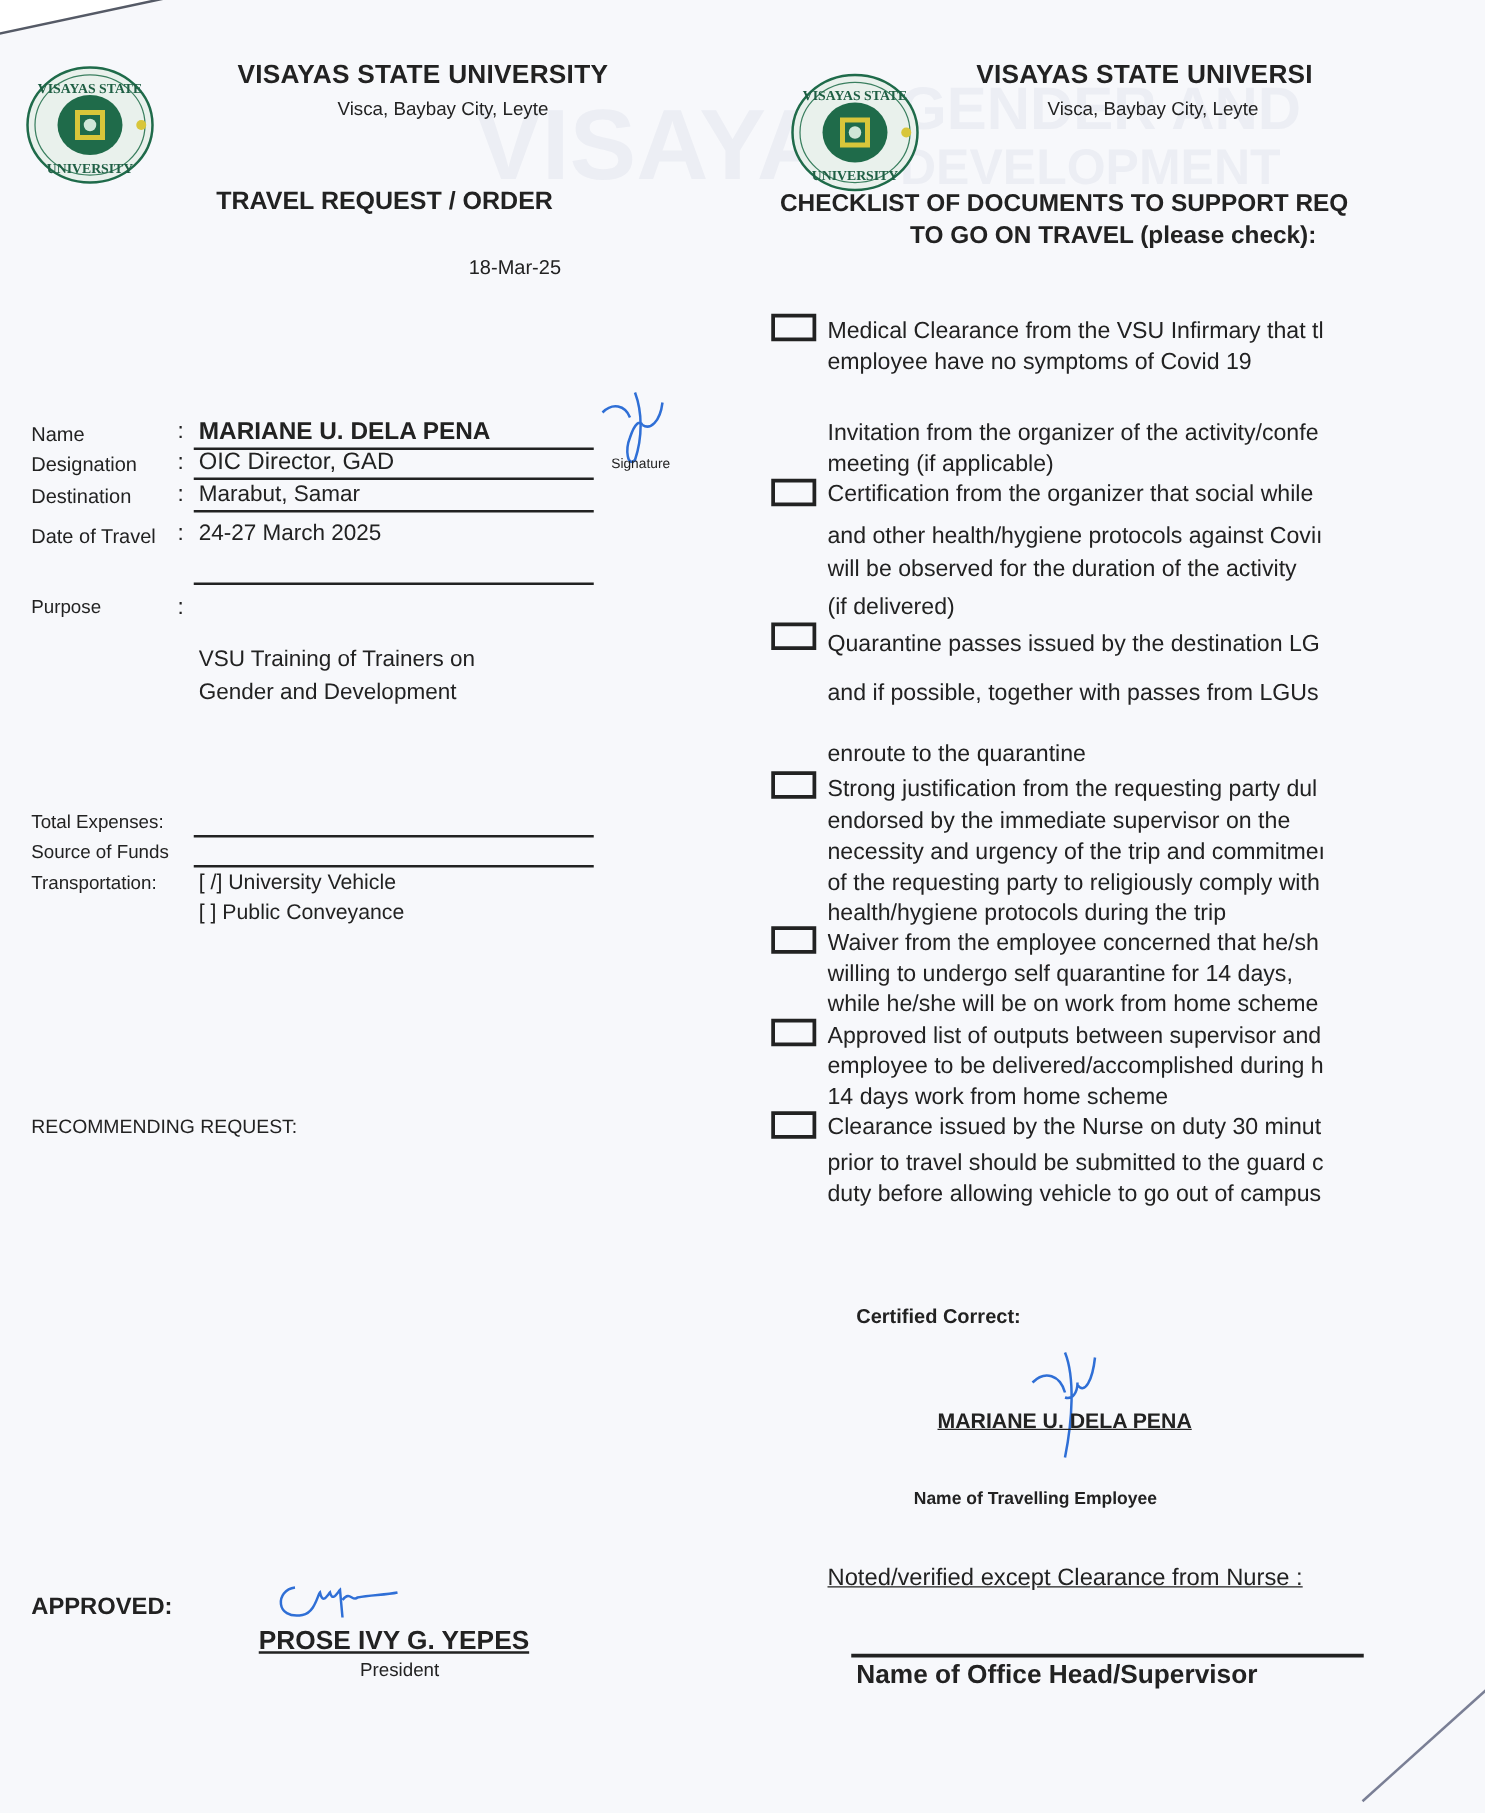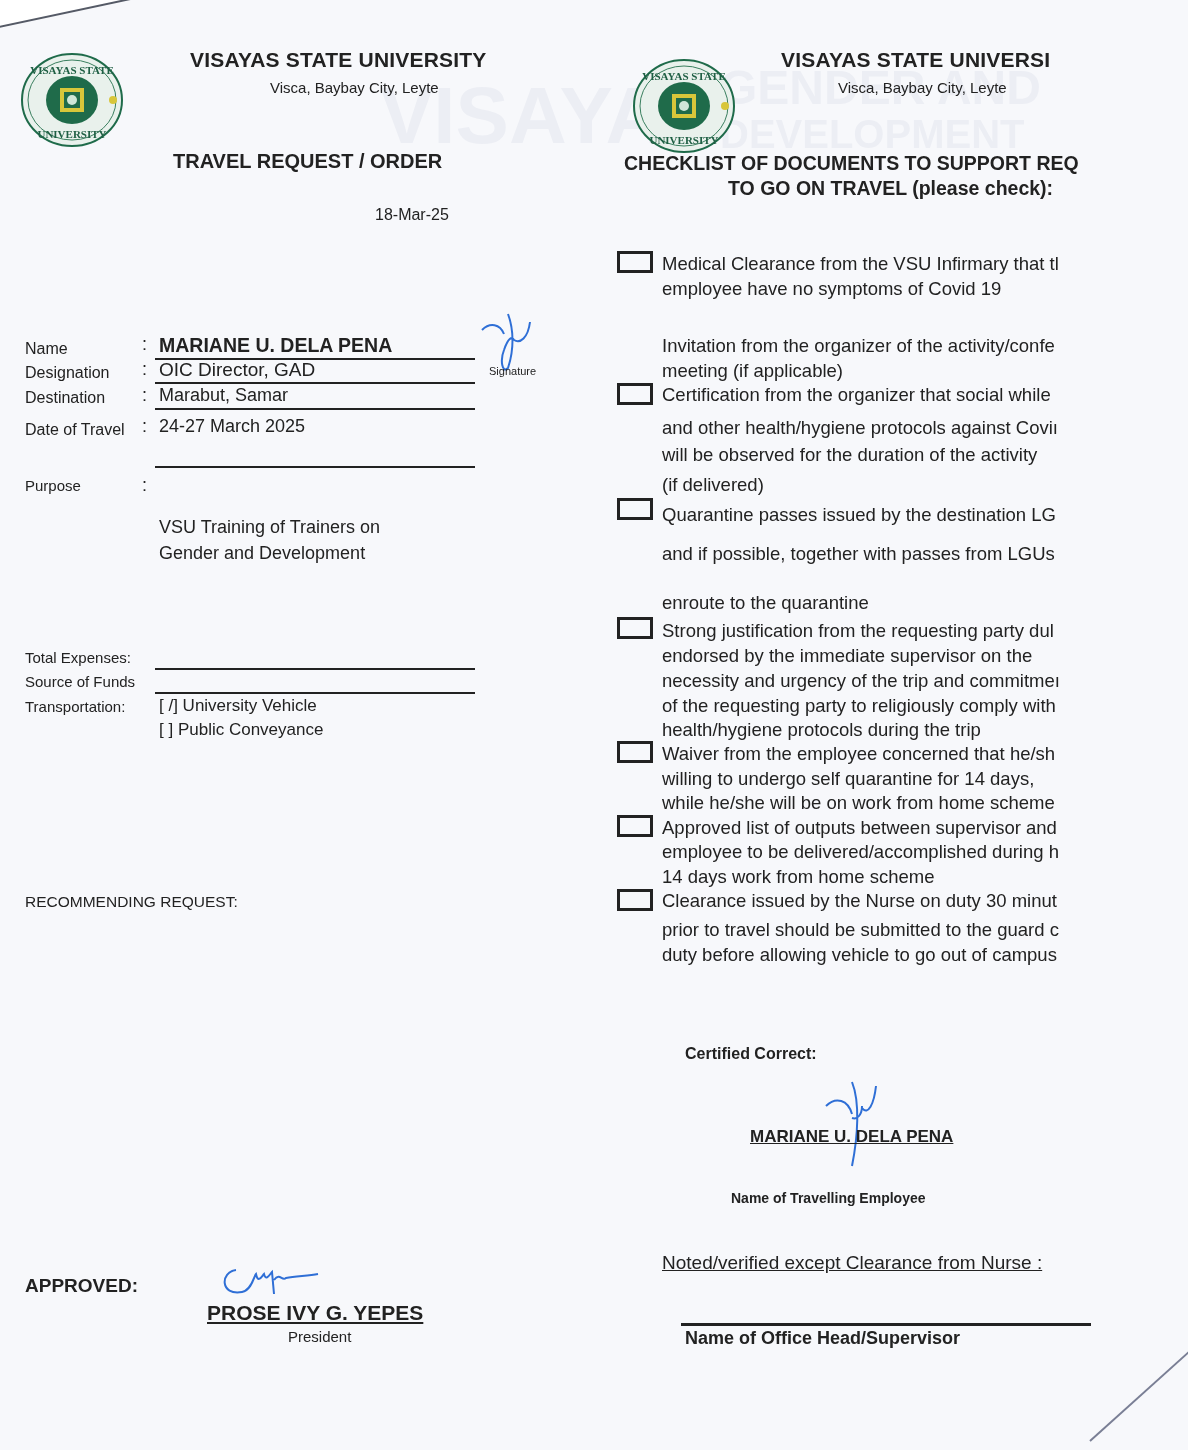--- a/index.html
+++ b/index.html
@@ -166,13 +166,13 @@
 
 <div class="abs bold" style="left:685px;top:1045px;font-size:16px;">Certified Correct:</div>
 <svg class="sig" style="left:822px;top:1078px;" width="70" height="95" viewBox="0 0 70 95">
   <path d="M4 28 C14 18 26 22 30 36 M30 4 C38 24 36 58 30 88 M30 40 C36 42 40 36 40 28 M40 30 C46 38 52 26 54 8" fill="none" stroke="#2f6fd6" stroke-width="2"></path>
 </svg>
 <div class="abs bold u" style="left:750px;top:1127px;font-size:17px;">MARIANE U. DELA PENA</div>
 <div class="abs bold" style="left:731px;top:1151px;font-size:14px;margin-top:39px;">Name of Travelling Employee</div>
 
 <div class="abs u" style="left:662px;top:1252px;font-size:19px;">Noted/verified except Clearance from Nurse :</div>
 <div class="line" style="left:681px;top:1323px;width:410px;height:3px;"></div>
-<div class="abs bold" style="left:685px;top:1328px;font-size:18px;">Name of Office Head/Supervisor</div>
+<div class="abs bold" style="left:685px;top:1328px;font-size:21px;">Name of Office Head/Supervisor</div>
 
 </body></html>

